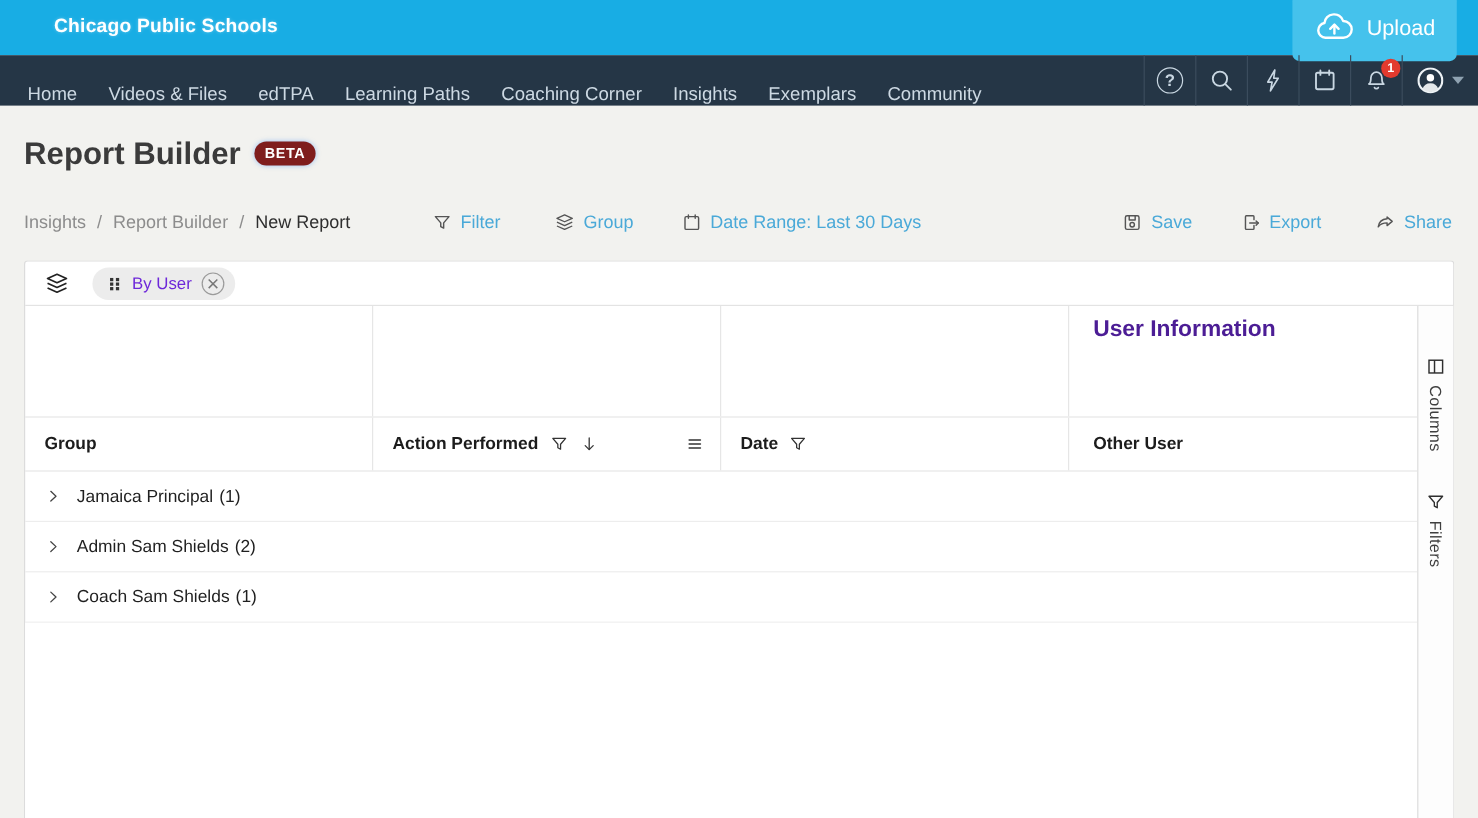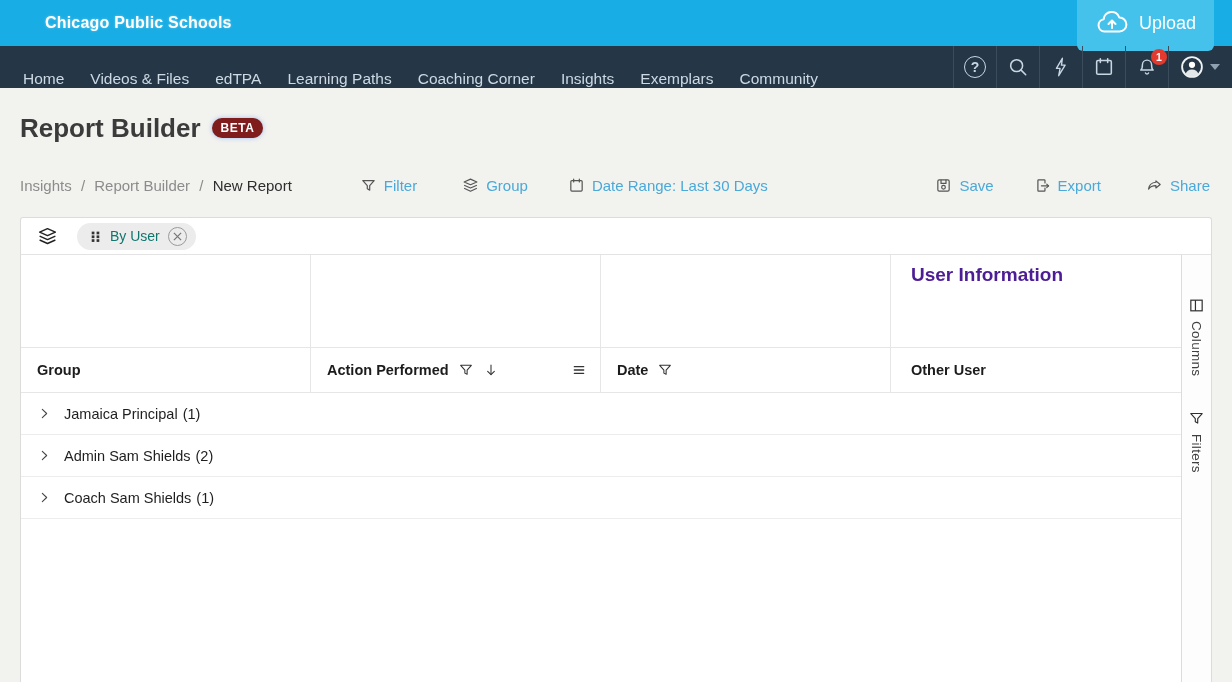--- a/index.html
+++ b/index.html
@@ -51,21 +51,21 @@
   .toolbar-spacer { flex:1; }
 
   
   .table-card { margin:23px 20px 0; height:466px; background:#fff; border:1px solid #dcdcdc;
                 border-bottom:none; border-radius:3px 3px 0 0; display:flex; flex-direction:column; }
   .chip-row { height:37px; border-bottom:1px solid #e3e3e3; display:flex; align-items:center;
               gap:19px; padding:0 16px; flex:none; }
   .chip-row .layers { width:21px; height:21px; color:#222; cursor:pointer; }
   .group-chip { display:inline-flex; align-items:center; gap:8px; background:#ececec;
                 border-radius:15px; height:27px; padding:0 9px 0 12px; font-size:14px;
-                color:#0f766e; cursor:pointer; }
+                color:#6d28d9; cursor:pointer; }
   .group-chip .grid-i { width:13px; height:13px; color:#333; }
   .chip-x { width:19px; height:19px; border:1px solid #9a9a9a; border-radius:50%;
             display:flex; align-items:center; justify-content:center; color:#777; cursor:pointer; }
   .chip-x svg { width:9px; height:9px; }
 
   .table-body { flex:1; display:flex; min-height:0; }
   .grid-area { flex:1; display:flex; flex-direction:column; min-width:0; }
 
   .colgroup-row { height:93px; border-bottom:1px solid #e6e6e6; display:flex; flex:none; }
   .header-row { height:45px; border-bottom:1px solid #e6e6e6; display:flex; align-items:stretch; flex:none; }

